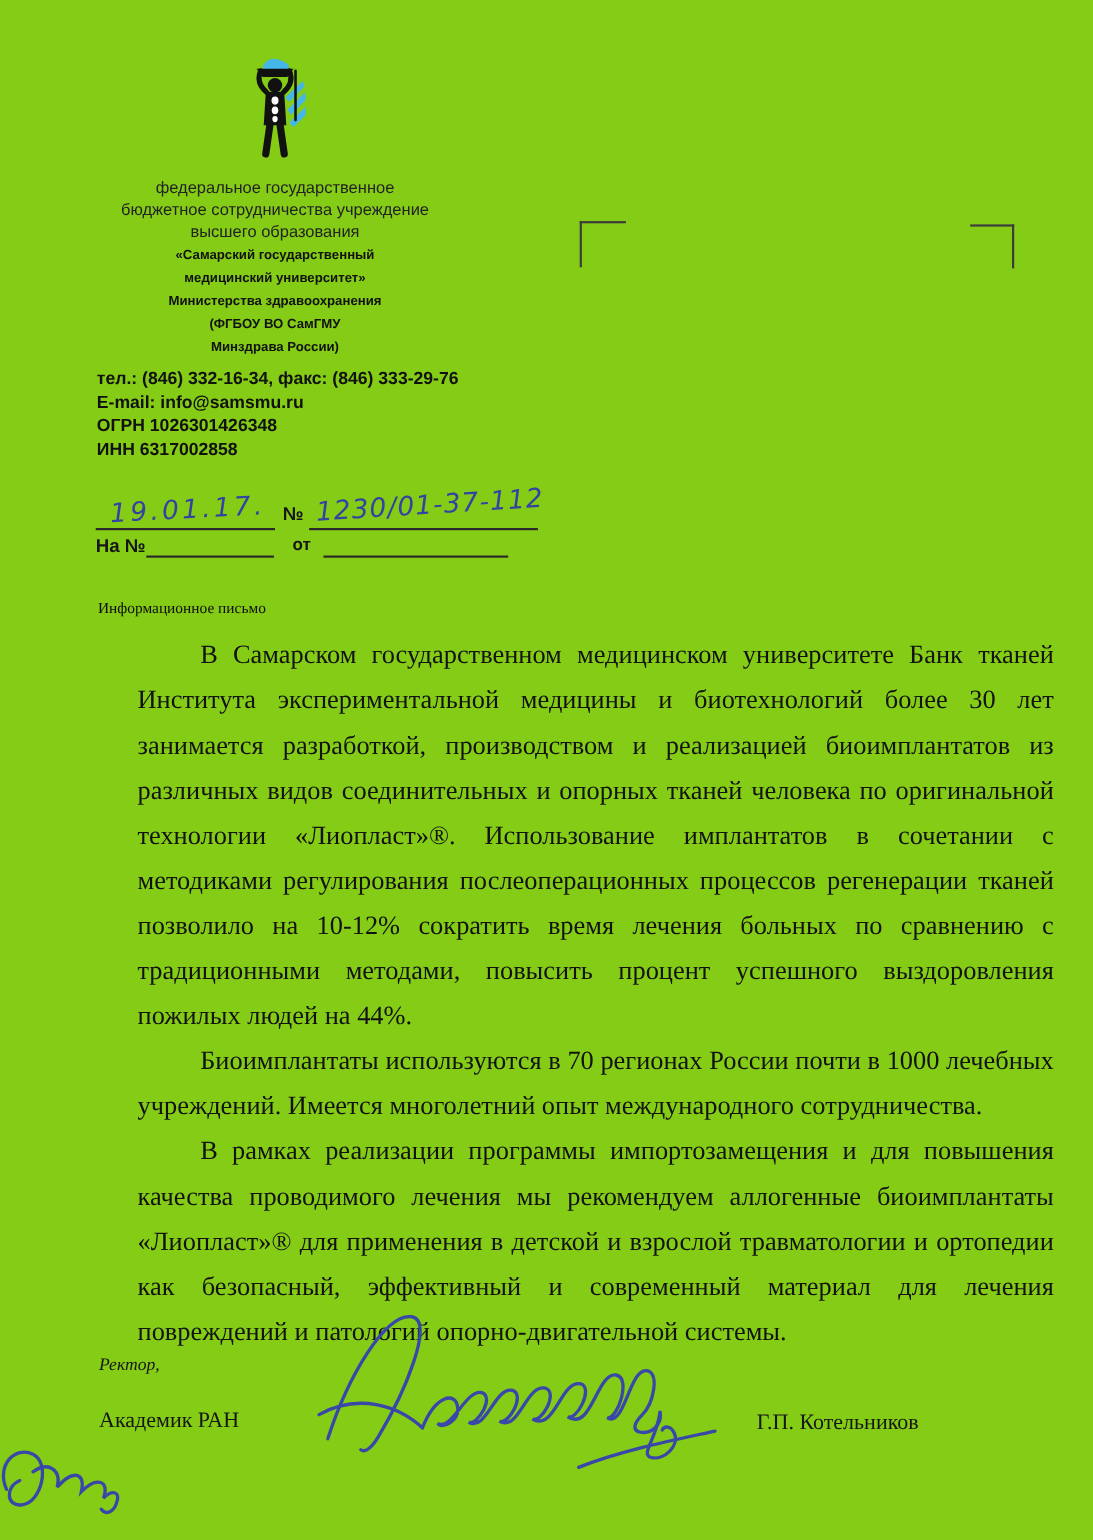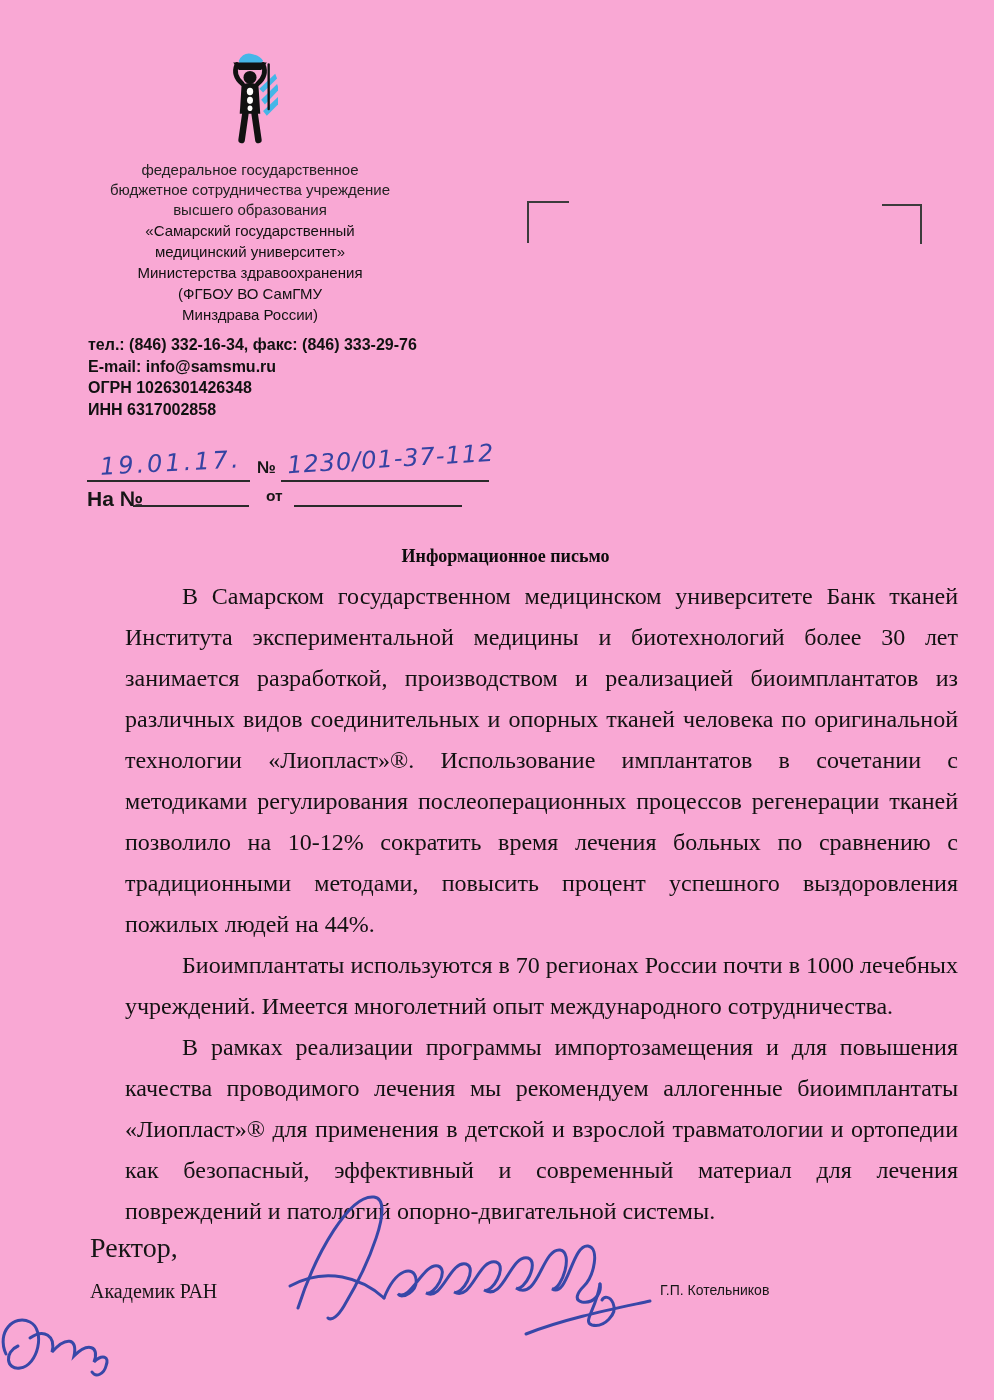--- a/index.html
+++ b/index.html
@@ -3,31 +3,31 @@
 <meta charset="utf-8">
 <style>
   html,body{margin:0;padding:0;}
   body{
     width:994px;height:1400px;
     background:#f2f2f2;
     font-family:"Liberation Sans",sans-serif;
   }
   .page{
     position:relative;width:994px;height:1400px;
-    background:#f9a8d4;overflow:hidden;
+    background:#84cc16;overflow:hidden;
     color:#161616;
   }
   
   .letterhead{
     position:absolute;left:10px;top:50px;width:480px;
     text-align:center;
   }
   .logo-wrap{width:56px;margin:0 auto 10px auto;}
   .org-line{font-size:15px;line-height:20px;color:#222;}
-  .org-line.bold{font-weight:normal;font-size:15px;line-height:21px;color:#111;}
+  .org-line.bold{font-weight:bold;font-size:12px;line-height:21px;color:#111;}
   
   .contacts{
     position:absolute;left:88px;top:334px;
     font-weight:bold;font-size:16px;line-height:21.5px;color:#111;
   }
   
   .corner-left{
     position:absolute;left:527px;top:201px;width:40px;height:40px;
     border-top:2.5px solid #3c3c3c;border-left:2.5px solid #3c3c3c;
   }
@@ -35,45 +35,45 @@
     position:absolute;left:882px;top:204px;width:38px;height:38px;
     border-top:2.5px solid #3c3c3c;border-right:2.5px solid #3c3c3c;
   }
   
   .uline{position:absolute;height:2px;background:#2a2a2a;}
   .ul-date{left:87px;top:480px;width:163px;}
   .ul-num{left:281px;top:480px;width:208px;}
   .ul-na{left:133px;top:505px;width:116px;}
   .ul-ot{left:294px;top:505px;width:168px;}
   .no-sign{position:absolute;left:257px;top:458px;font-weight:bold;font-size:17px;}
-  .na-label{position:absolute;left:87px;top:487px;font-weight:600;font-size:21px;}
+  .na-label{position:absolute;left:87px;top:487px;font-weight:600;font-size:17px;}
   .ot-label{position:absolute;left:266px;top:487px;font-weight:600;font-size:15.5px;}
   .hw{
     position:absolute;color:#3443a2;
     font-family:"DejaVu Sans",sans-serif;font-style:italic;
     white-space:nowrap;
   }
   .hw-date{left:100px;top:449px;font-size:24px;letter-spacing:3px;transform:rotate(-3deg);}
   .hw-num{left:287px;top:445px;font-size:24px;letter-spacing:1px;transform:rotate(-3.5deg);}
   
   .title{
     position:absolute;left:89px;top:546px;width:833px;
-    text-align:center;font-family:"Liberation Serif",serif;
-    font-weight:bold;font-size:18px;color:#0d0d0d;
+    font-family:"Liberation Serif",serif;
+    font-weight:normal;font-size:14px;color:#0d0d0d;
   }
   .body-text{
     position:absolute;left:89px;top:576px;width:833px;
     font-family:"Liberation Serif",serif;font-size:24px;line-height:41px;
     text-align:justify;color:#121212;margin-left:36px;
   }
   .body-text p{margin:0;text-indent:57px;}
   
-  .sig-role1{position:absolute;left:90px;top:1232px;font-family:"Liberation Serif",serif;font-size:28px;}
+  .sig-role1{position:absolute;left:90px;top:1232px;font-family:"Liberation Serif",serif;font-size:16px;font-style:italic;}
   .sig-role2{position:absolute;left:90px;top:1280px;font-family:Liberation Serif, serif;font-size:20px;}
-  .sig-name{position:absolute;left:660px;top:1282px;font-family:Liberation Sans, sans-serif;font-size:14px;}
+  .sig-name{position:absolute;left:688px;top:1282px;font-family:Liberation Serif, serif;font-size:20px;}
   .sig-main{position:absolute;left:282px;top:1188px;}
   .scribble{position:absolute;left:-6px;top:1308px;}
 </style>
 </head>
 <body>
 
 <div class="page">
 
   <div class="letterhead">
     <div class="logo-wrap">

